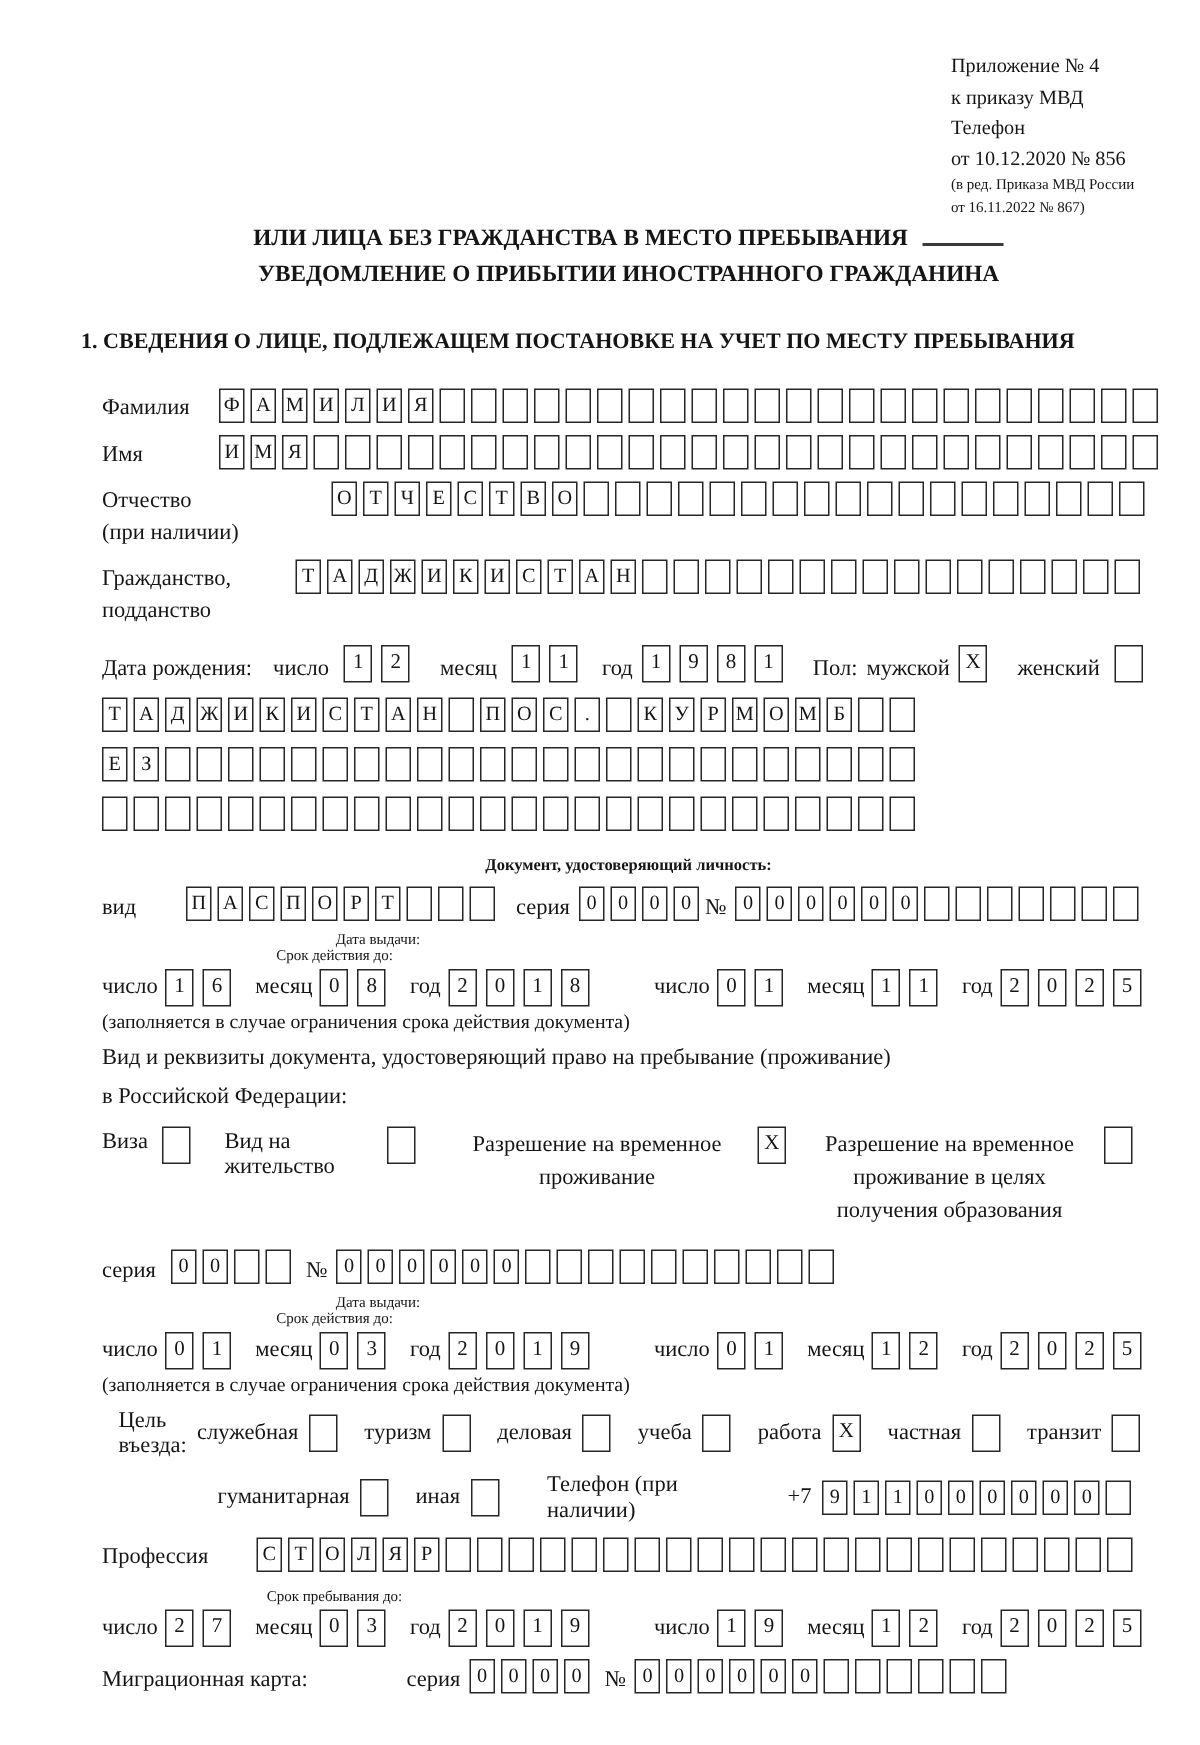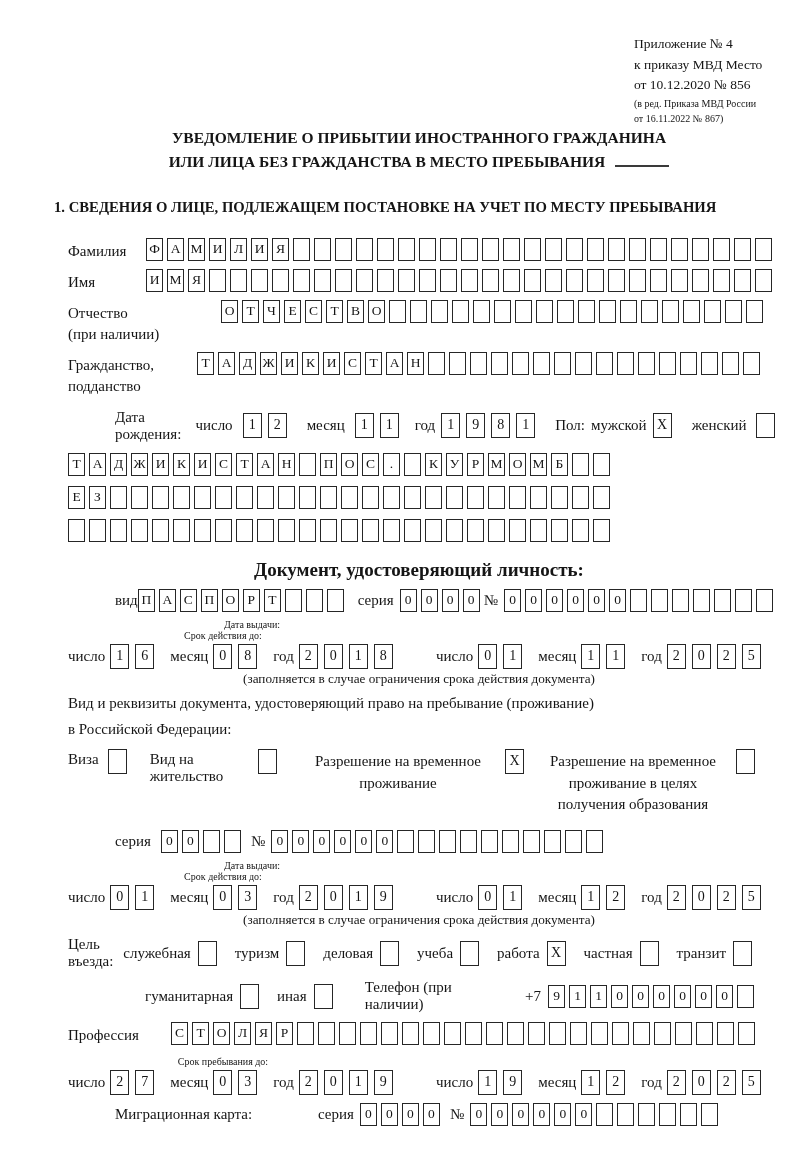--- a/index.html
+++ b/index.html
@@ -17,74 +17,74 @@
   .sect{font-weight:bold;font-size:14.7px;margin:0 0 22px -14px;white-space:nowrap;}
 
   
   .cellrow{display:inline-flex;vertical-align:middle;}
   .stack .cellrow{display:flex;}
   .cell{box-sizing:border-box;flex:0 0 auto;width:17px;height:23px;border:1.6px solid #262626;margin-right:4px;
         text-align:center;font-size:13.5px;line-height:20px;background:#fff;}
   .cell.d{width:19px;height:25px;margin-right:6px;line-height:22px;font-size:14px;}
 
   .frow{display:flex;align-items:flex-start;margin-bottom:7px;}
-  .frow.inline{align-items:center;margin-left:47px;}
+  .frow.inline{align-items:flex-end;}
   .lbl{padding-top:3px;line-height:1.4;}
   .w78{width:78px;flex:0 0 78px;}
   .w153{width:153px;flex:0 0 153px;}
   .w129{width:129px;flex:0 0 129px;}
   .w150{width:150px;flex:0 0 150px;}
   .w103{width:103px;flex:0 0 103px;}
   .stack > .cellrow{margin-bottom:10px;}
 
   .gap6{margin-right:6px;} .gap10{margin-right:10px;} .gap14{margin-right:14px;} .gap20{margin-right:20px;}
   .ml8{margin-left:8px;} .ml14{margin-left:14px;}
 
-  .dochead{text-align:center;font-weight:bold;font-size:19px;margin:2px 0 8px 0;}
+  .dochead{text-align:center;font-weight:bold;font-size:11px;margin:2px 0 8px 0;}
 
   .dateheads{display:flex;font-size:10px;margin-bottom:3px;flex-direction:column;}
   .dh1{width:368px;text-align:center;}
   .dh2{width:310px;text-align:center;}
   .daterow{display:flex;align-items:center;margin-bottom:2px;}
   .dgroup{display:flex;align-items:center;width:368px;flex:0 0 368px;}
   .dgroup.right{width:auto;flex:0 0 auto;}
   .dgroup .t{margin-right:5px;}
   .dgroup .cellrow{margin-right:10px;}
 
-  .footnote{font-size:13.2px;text-align:center;margin:1px 0 8px 0;}
+  .footnote{font-size:13.2px;text-align:left;margin:1px 0 8px 0;}
 
   .intro{margin-bottom:9px;}
   .optrow{display:flex;align-items:flex-start;margin:2px 0 10px 0;}
   .optrow .optlabel{padding-top:4px;}
   .optrow .wrap{text-align:center;line-height:1.45;padding-top:4px;}
   .mw190{max-width:196px;}
   .mw185{max-width:188px;}
   .optbox{margin-left:9px;margin-right:9px;margin-top:2px;}
 
-  .prow{display:flex;align-items:center;flex-wrap:nowrap;margin-bottom:9px;}
+  .prow{display:flex;align-items:center;flex-wrap:nowrap;margin-bottom:9px;margin-left:11px;}
   .prow .t{margin-right:7px;}
   .prow .cellrow{margin-right:12px;}
 </style>
 </head>
 <body>
 
 <div class="page">
 
   <div class="appendix">
     <div>Приложение № 4</div>
-    <div>к приказу МВД Место</div>
+    <div>к приказу МВД Телефон</div>
     <div>от 10.12.2020 № 856</div>
     <div class="small">(в ред. Приказа МВД России</div>
     <div class="small">от 16.11.2022 № 867)</div>
   </div>
 
 
   <div class="title">
+    <div><span>ИЛИ ЛИЦА БЕЗ ГРАЖДАНСТВА В МЕСТО ПРЕБЫВАНИЯ</span><span class="uline"></span></div>
     <div>УВЕДОМЛЕНИЕ О ПРИБЫТИИ ИНОСТРАННОГО ГРАЖДАНИНА</div>
-    <div><span>ИЛИ ЛИЦА БЕЗ ГРАЖДАНСТВА В МЕСТО ПРЕБЫВАНИЯ</span><span class="uline"></span></div>
   </div>
 
   <div class="sect">1. СВЕДЕНИЯ О ЛИЦЕ, ПОДЛЕЖАЩЕМ ПОСТАНОВКЕ НА УЧЕТ ПО МЕСТУ ПРЕБЫВАНИЯ</div>
 
   <div class="frow">
     <div class="lbl w78">Фамилия</div>
     <div class="cellrow">
         <span class="cell">Ф</span>
         <span class="cell">А</span>
         <span class="cell">М</span>

